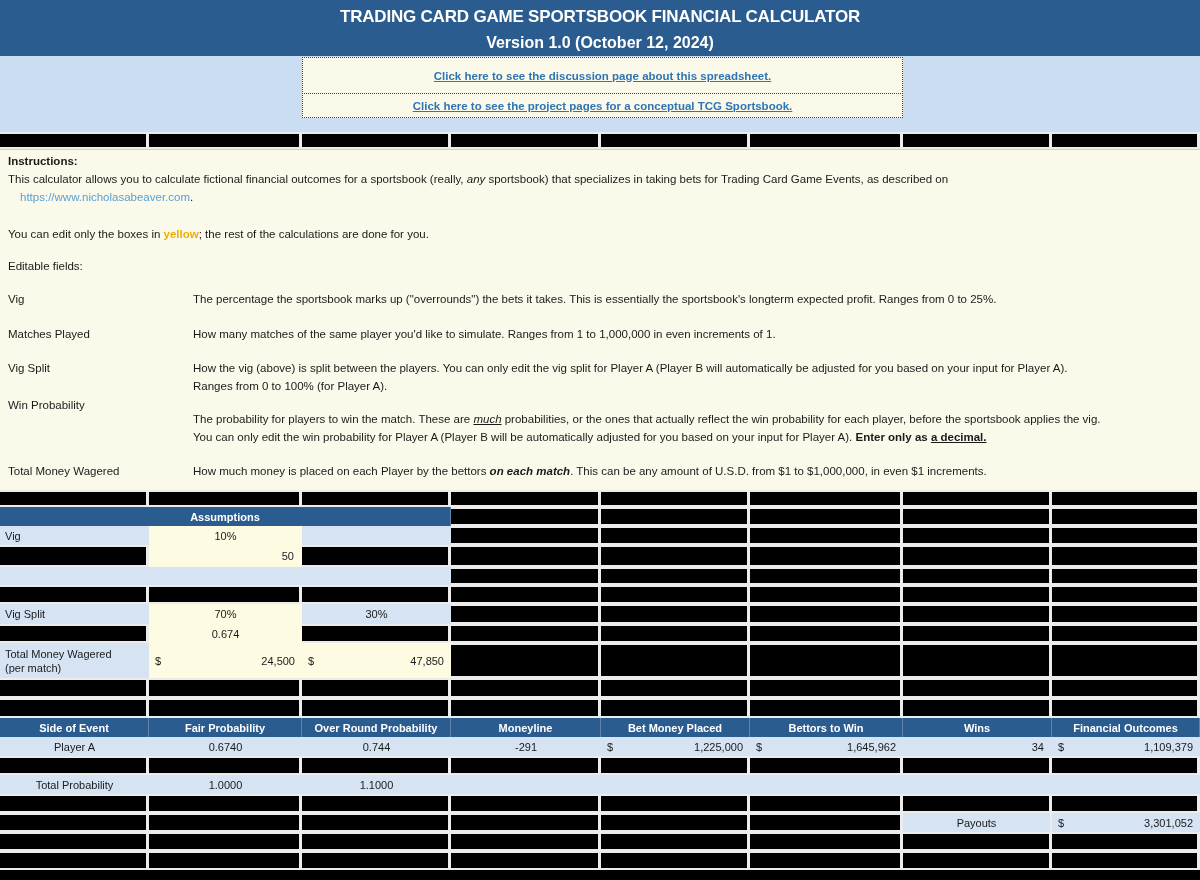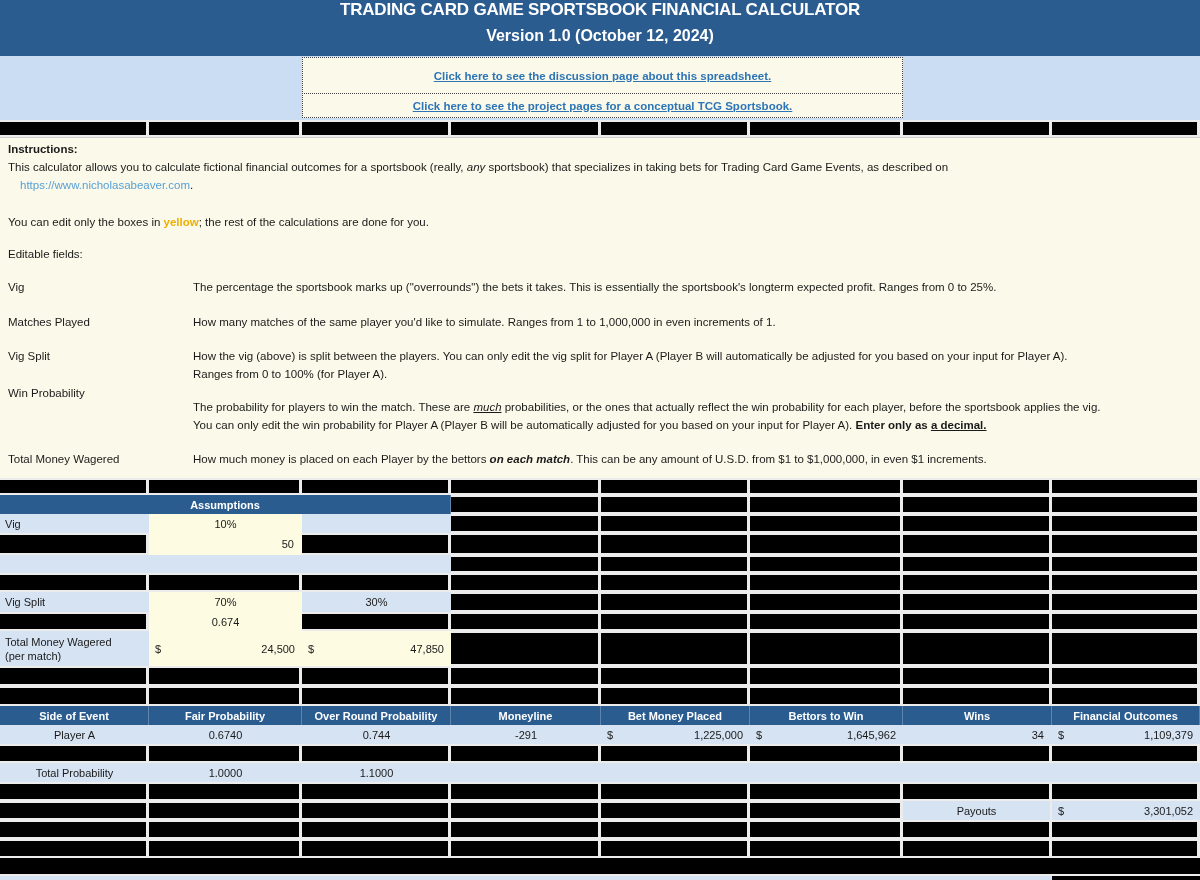--- a/index.html
+++ b/index.html
@@ -12,26 +12,26 @@
     --url-blue:#57A0D5;
     --highlight-yellow:#EFAF00;
     --grid:#ECECEC;
     --ink:#1A1A1A;
   }
   *{margin:0;padding:0;box-sizing:border-box;}
   body{font-family:"Liberation Sans","DejaVu Sans",sans-serif;background:#fff;}
   .sheet{width:1200px;height:880px;overflow:hidden;background:#fff;color:var(--ink);font-size:11px;}
 
   
-  .title-bar{height:56px;background:var(--header-blue);color:#fff;text-align:center;}
+  .title-bar{height:56px;background:var(--header-blue);color:#fff;text-align:center;padding-top:7px;}
   .title-bar .title{font-size:17px;font-weight:bold;letter-spacing:-0.2px;}
   .title-bar .version{font-size:16px;font-weight:bold;margin-top:7px;}
 
   
-  .top-band{height:64px;background:var(--band-blue);position:relative;}
+  .top-band{height:76px;background:var(--band-blue);position:relative;}
   .links-box{position:absolute;left:302px;top:1px;width:601px;}
   .link-cell{background:var(--ivory);border:1px dotted #444;display:flex;align-items:center;justify-content:center;}
   .link-cell.first{height:37px;}
   .link-cell.second{height:25px;margin-top:-1px;}
   .hyperlink{color:var(--link-blue);font-weight:bold;text-decoration:underline;font-size:11.5px;cursor:pointer;}
 
   
   .r{display:flex;width:1200px;}
   .c{display:flex;align-items:center;overflow:hidden;white-space:nowrap;font-size:11px;}
   .w0{width:149px;}.w1{width:153px;}.w2{width:149px;}.w3{width:150px;}

